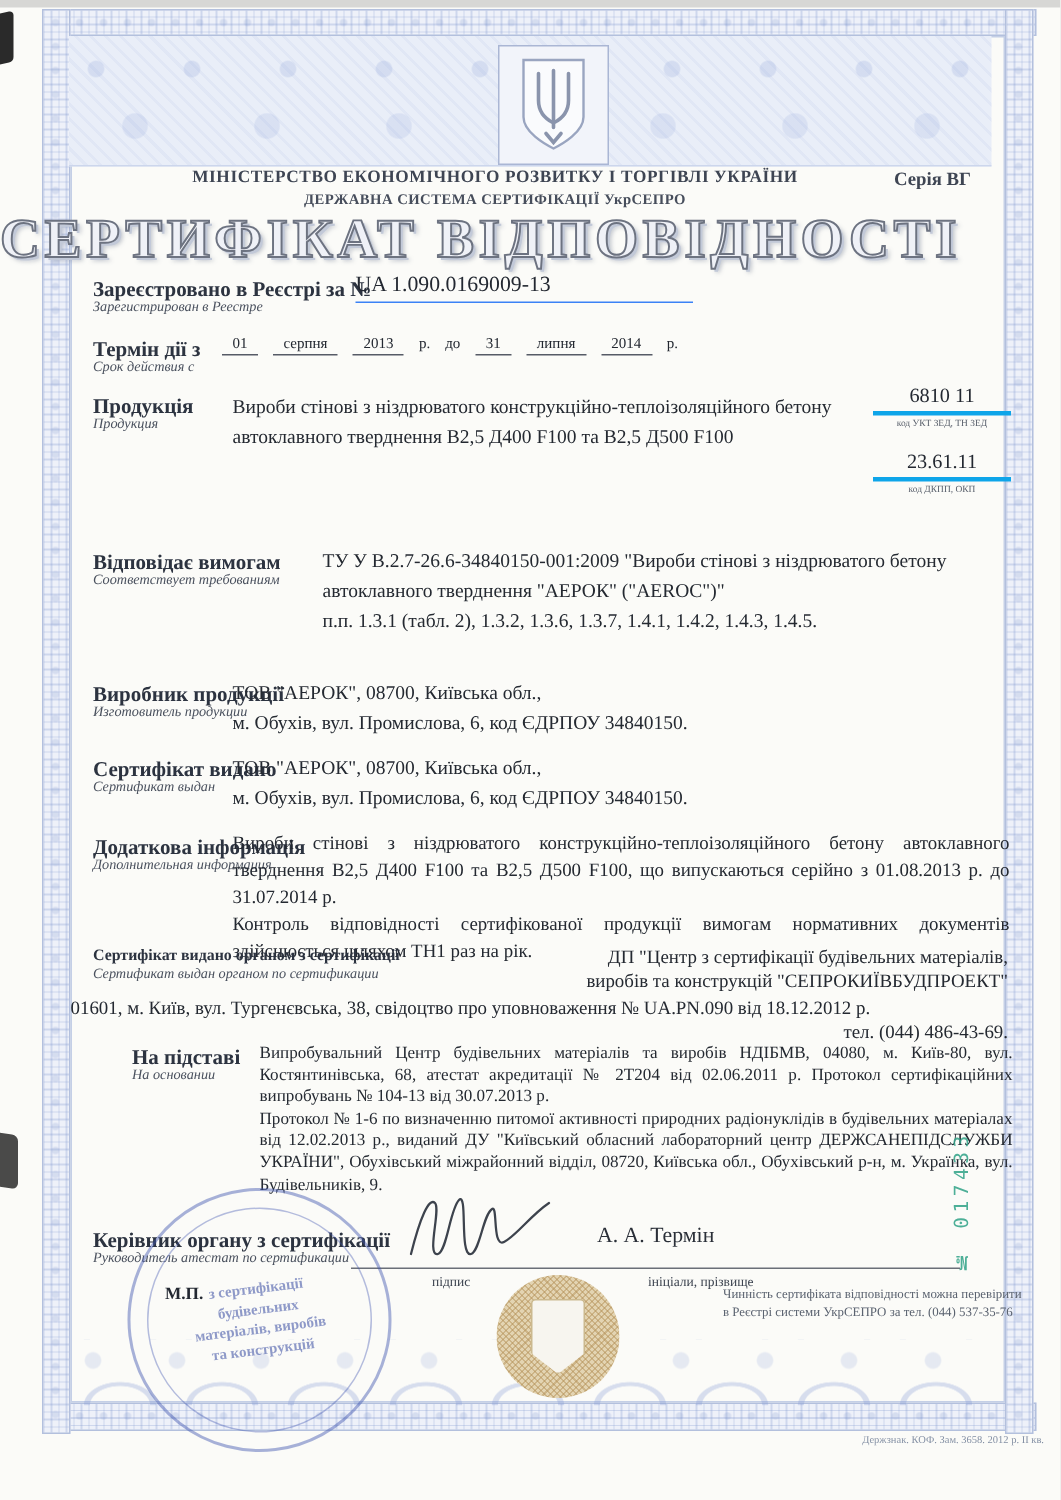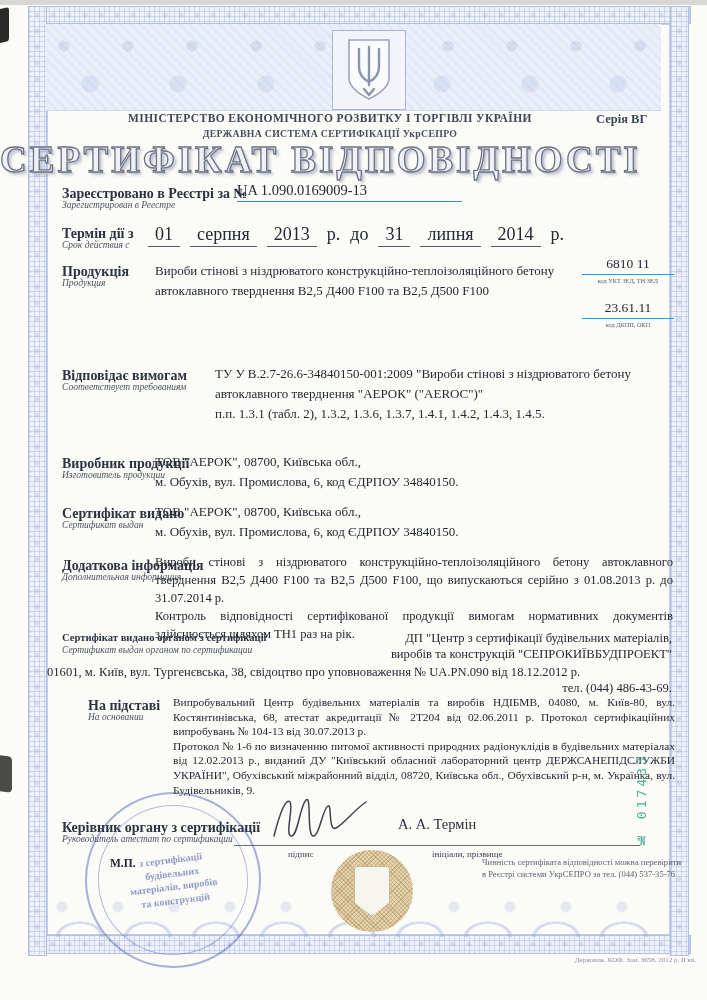--- a/index.html
+++ b/index.html
@@ -55,25 +55,25 @@
 
   
   .lbl   { position:absolute; font-weight:bold; font-size:14px; color:#2c3340; z-index:2; white-space:nowrap;}
   .lblru { position:absolute; font-style:italic; font-size:9.5px; color:#4a515e; z-index:2; white-space:nowrap;}
   .txt   { position:absolute; font-size:13px; color:#242931; line-height:1.52; white-space:pre-line; z-index:2;}
   .uline { border-bottom:1px solid #565b66; }
 
   .reg-value { position:absolute; left:237px; top:182px; width:225px; font-size:14.5px; z-index:2;
     border-bottom:1px solid #3b82f6; padding-bottom:2px; }
 
-  .validity-row { position:absolute; left:148px; top:224px; font-size:18px; z-index:2; display:flex; gap:10px; align-items:baseline;}
+  .validity-row { position:absolute; left:148px; top:224px; font-size:10px; z-index:2; display:flex; gap:10px; align-items:baseline;}
   .validity-row .uline { padding:0 7px 1px 7px; }
 
   .codes { position:absolute; left:582px; width:92px; text-align:center; z-index:2; }
-  .codes .code { font-size:13.5px; border-bottom:1px solid #0ea5e9; padding-bottom:2px; }
+  .codes .code { font-size:13.5px; border-bottom:3px solid #0ea5e9; padding-bottom:2px; }
   .codes .cap  { font-size:6.3px; color:#555c68; margin-top:2px; }
 
   .right-block { text-align:right; }
   .just { text-align:justify; }
 
   
   .serial {
     position:absolute; left:634px; top:730px; height:118px; z-index:2;
     writing-mode:vertical-rl; transform:rotate(180deg);
     font-family:"DejaVu Sans Mono", monospace; font-size:13px; letter-spacing:3px;

